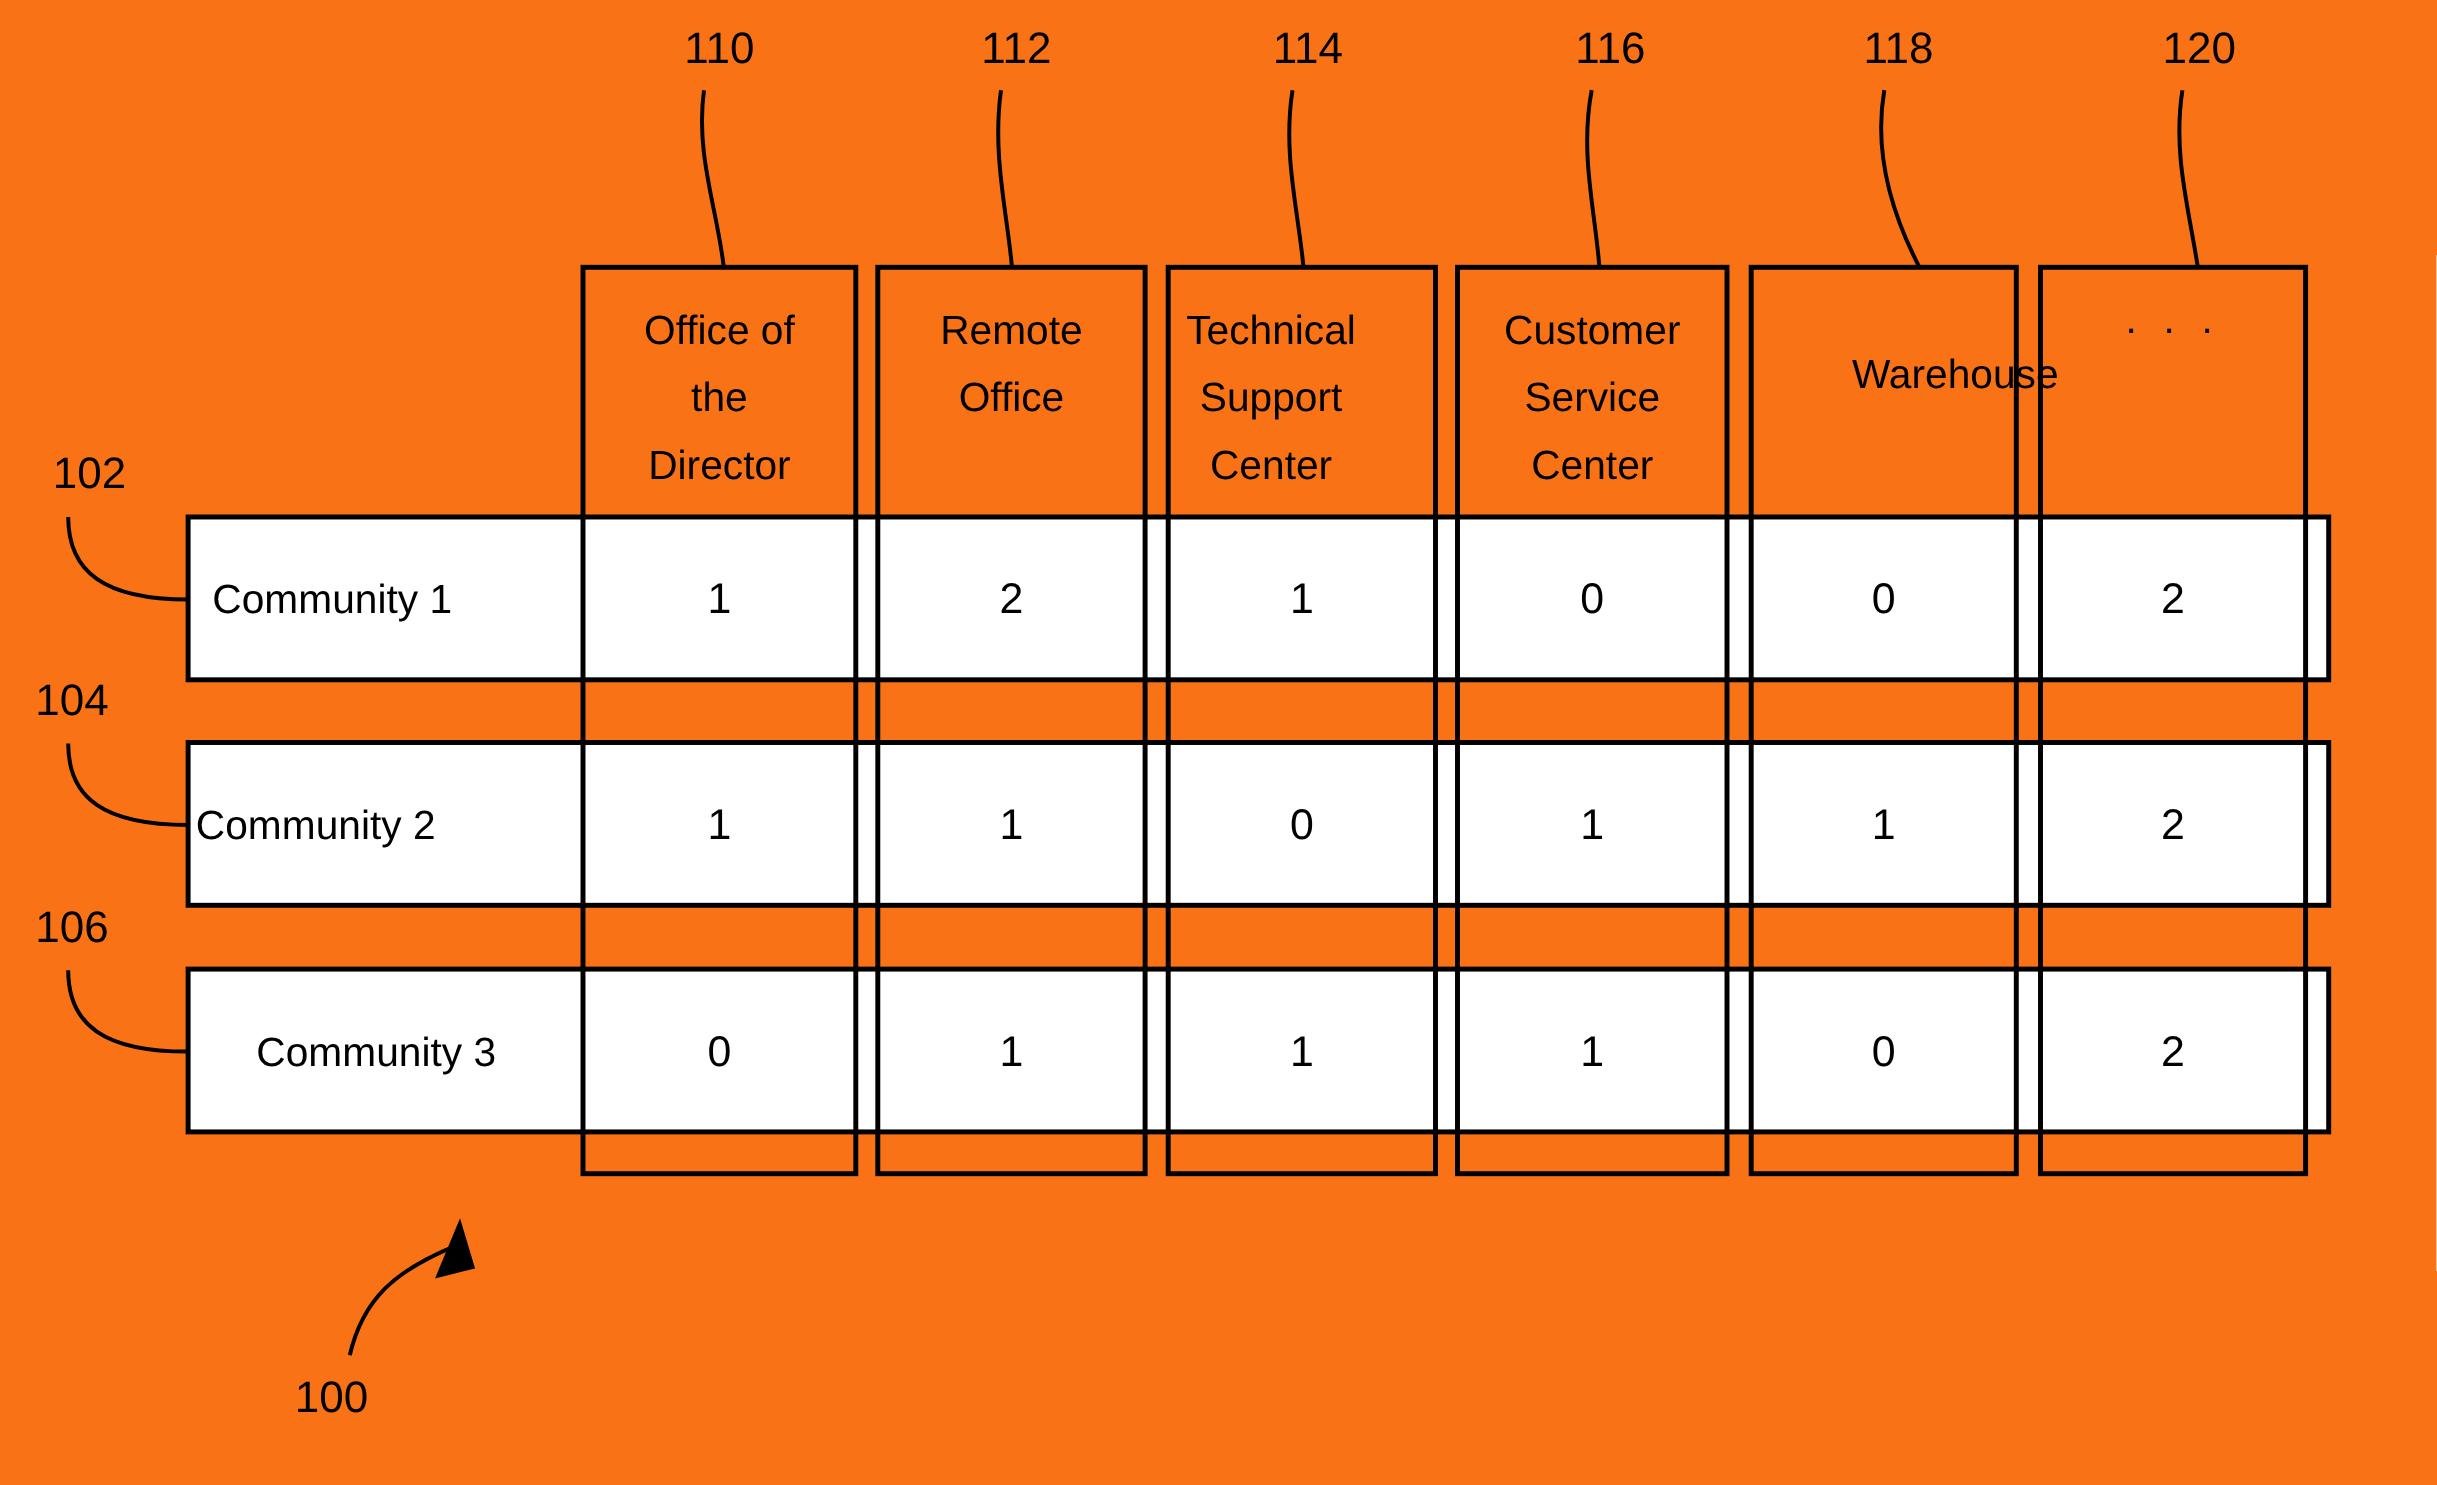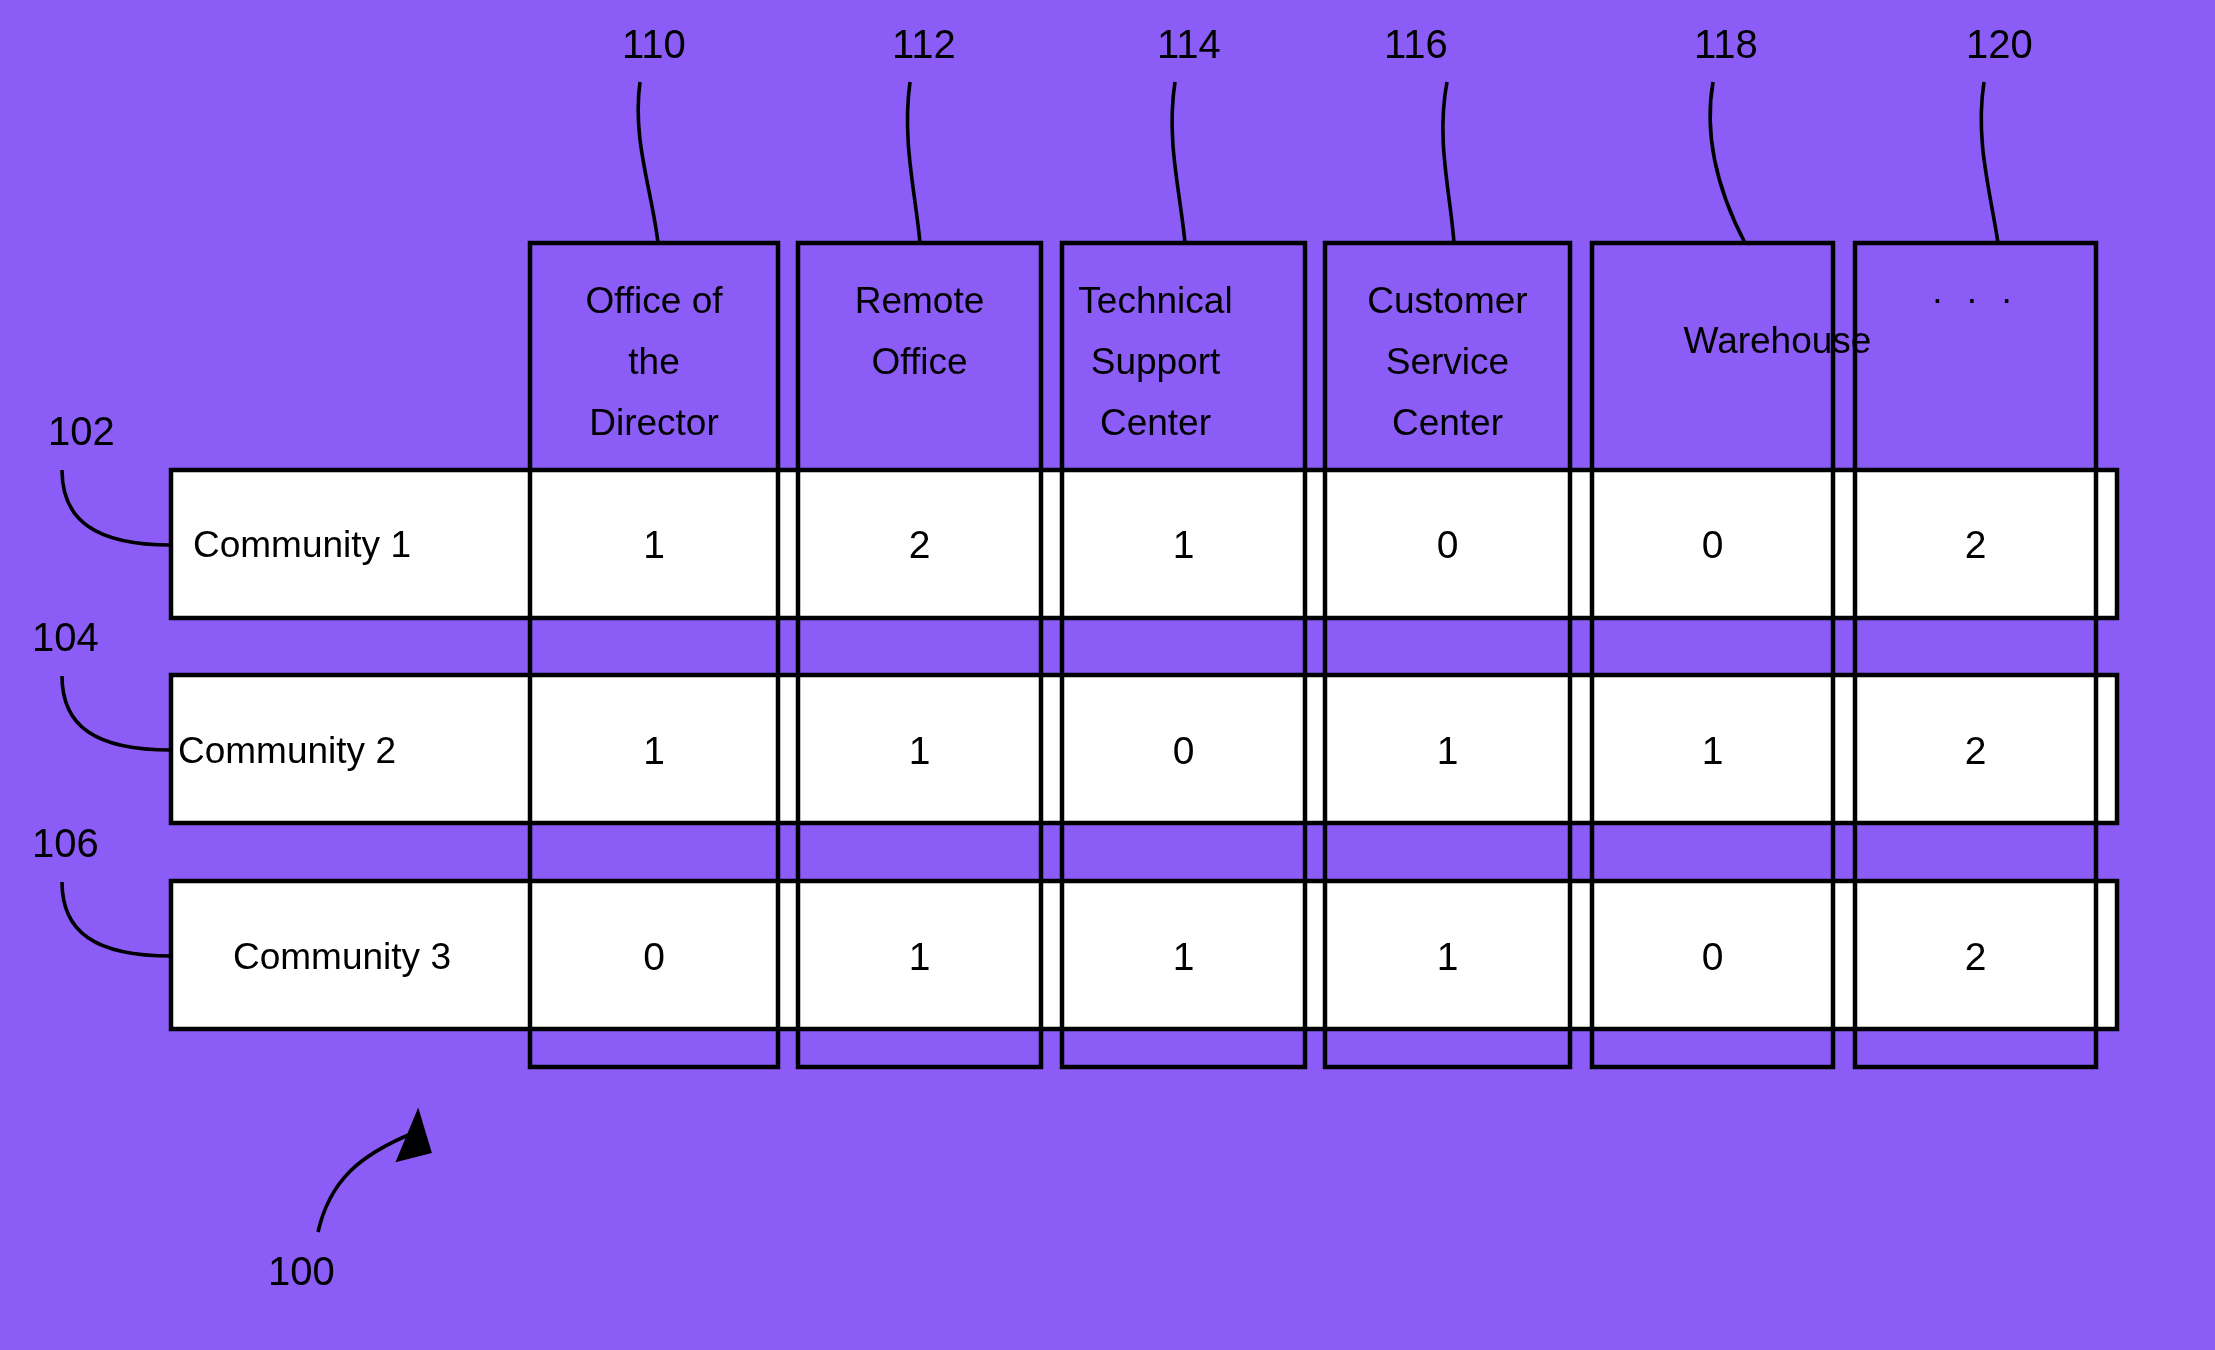--- a/index.html
+++ b/index.html
@@ -4,21 +4,21 @@
 <style>
   html, body {
     margin: 0;
     padding: 0;
     background: #ffffff;
   }
   #figure {
     position: relative;
     width: 2215px;
     height: 1350px;
-    background: #8b5cf6;
+    background: #f97316;
     font-family: "Liberation Sans", sans-serif;
     overflow: hidden;
   }
   #figure svg {
     position: absolute;
     left: 0;
     top: 0;
     width: 2215px;
     height: 1350px;
   }
@@ -136,21 +136,21 @@
       <path d="M 62 882 C 62 932 95 956 171 956" stroke-width="3.6"></path>
 
       <path d="M 318 1232 C 330 1180 360 1155 413 1133" stroke-width="3.6"></path>
       <polygon points="418,1112 398,1160 430,1152" fill="#000000" stroke="#000000" stroke-width="3"></polygon>
     </g>
   </svg>
 
   <div class="ref-num" style="left:622px; top:22px;">110</div>
   <div class="ref-num" style="left:892px; top:22px;">112</div>
   <div class="ref-num" style="left:1157px; top:22px;">114</div>
-  <div class="ref-num" style="left:1384px; top:22px;">116</div>
+  <div class="ref-num" style="left:1432px; top:22px;">116</div>
   <div class="ref-num" style="left:1694px; top:22px;">118</div>
   <div class="ref-num" style="left:1966px; top:22px;">120</div>
 
   <div class="ref-num" style="left:32px; top:409px;margin-left:16px;">102</div>
   <div class="ref-num" style="left:32px; top:615px;">104</div>
   <div class="ref-num" style="left:32px; top:821px;">106</div>
 
   <div class="ref-num" style="left:268px; top:1249px;">100</div>
 
   <div class="col-header" style="left:530px; top:270px; width:248px;">Office of

